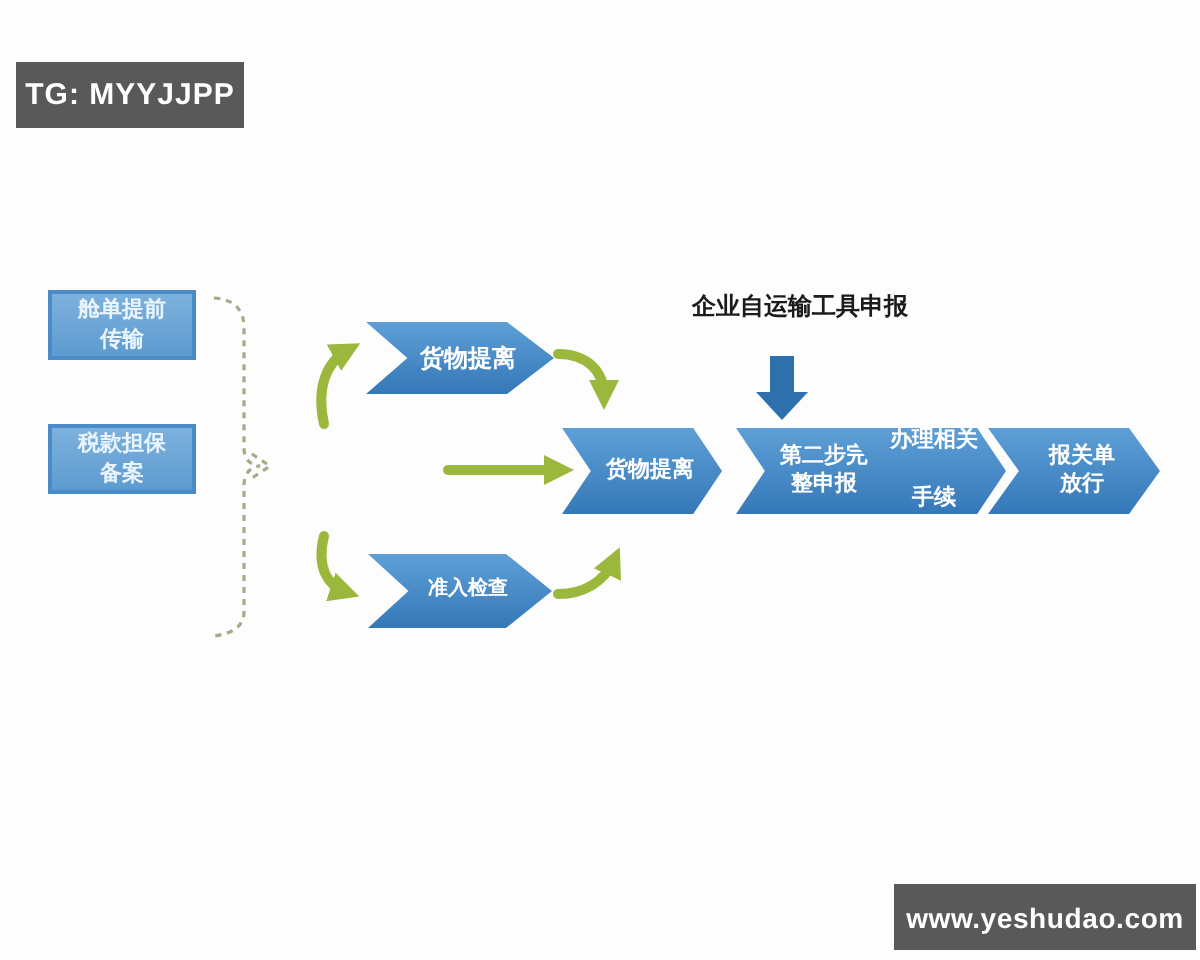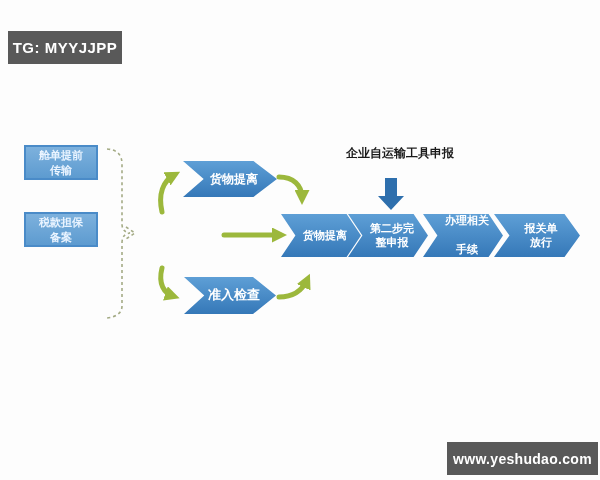--- a/index.html
+++ b/index.html
@@ -16,25 +16,25 @@
   .prereq{position:absolute;left:24px;width:74px;height:35px;background:linear-gradient(180deg,var(--box-fill-a),var(--box-fill-b));
     border:2px solid var(--box-border);color:#eaf4ff;font-size:11px;font-weight:bold;line-height:1.3;
     display:flex;flex-direction:column;align-items:center;justify-content:center;text-align:center;box-sizing:border-box;}
   .chev{position:absolute;background:linear-gradient(180deg,var(--chev-a),var(--chev-b));color:#fff;font-weight:bold;
     display:flex;flex-direction:column;align-items:center;justify-content:center;text-align:center;line-height:1.25;}
   .chev span{display:block;}
   .chev-step1{left:139px;top:216px;width:80px;height:48px;font-size:12px;padding-left:10px;box-sizing:border-box;
     clip-path:polygon(0 0,70% 0,100% 50%,70% 100%,0 100%,26% 50%);}
   .chev-branch-top{left:183px;top:161px;width:94px;height:36px;font-size:12px;padding-left:8px;box-sizing:border-box;
     clip-path:polygon(0 0,75% 0,100% 50%,75% 100%,0 100%,22% 50%);}
-  .chev-branch-bottom{left:184px;top:277px;width:92px;height:37px;font-size:13px;padding-left:8px;box-sizing:border-box;
+  .chev-branch-bottom{left:184px;top:277px;width:92px;height:37px;font-size:10px;padding-left:8px;box-sizing:border-box;
     clip-path:polygon(0 0,75% 0,100% 50%,75% 100%,0 100%,22% 50%);}
   .chev-main{top:214px;height:43px;font-size:11px;padding-left:8px;box-sizing:border-box;
     clip-path:polygon(0 0,82% 0,100% 50%,82% 100%,0 100%,18% 50%);}
-  .m1{left:281px;width:80px;} .m2{left:348px;width:80px;} .m3{left:423px;width:80px;justify-content:space-between;} .m4{left:494px;width:86px;}
+  .m1{left:281px;width:80px;} .m2{left:368px;width:80px;} .m3{left:423px;width:80px;justify-content:space-between;} .m4{left:494px;width:86px;}
   .annotation{position:absolute;left:312px;top:146px;width:176px;text-align:center;color:var(--anno);
     font-size:12px;font-weight:bold;line-height:1.25;}
   .annotation span{display:block;}
   svg.overlay{position:absolute;left:0;top:0;width:600px;height:480px;pointer-events:none;}
   .green-path{stroke:var(--green);stroke-width:5;fill:none;stroke-linecap:round;}
   .brace-path{stroke:var(--brace);stroke-width:1.6;fill:none;stroke-dasharray:3 3;}
   .blue-poly{fill:var(--blue-arrow);}
 </style>
 </head>
 <body>

